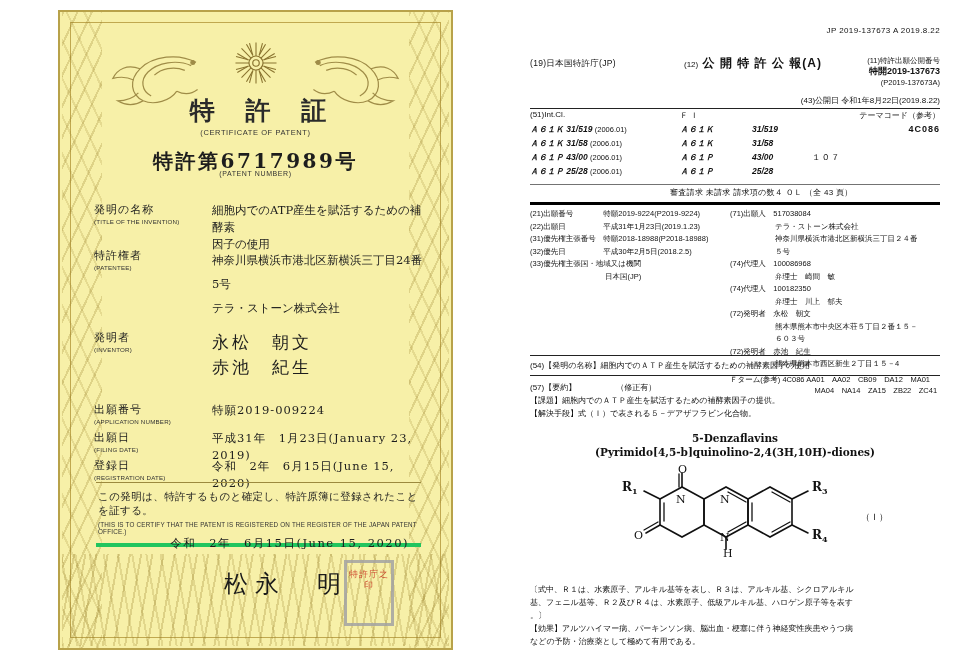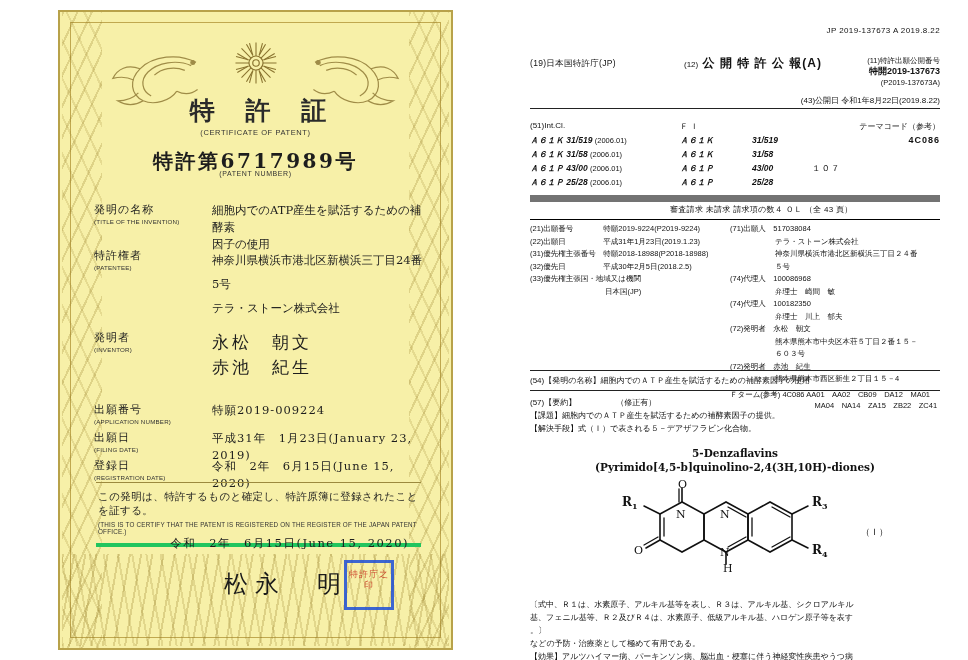--- a/index.html
+++ b/index.html
@@ -93,22 +93,22 @@
   .commissioner{
     position:absolute;left:36px;top:538px;
     font-family:"DejaVu Serif",serif;font-size:11px;letter-spacing:1px;color:#1d1d1d;
   }
   .commissioner small{display:block;font-family:"Liberation Sans",sans-serif;font-size:6.2px;letter-spacing:.2px;margin-top:2px;color:#333;}
   .signature{
     position:absolute;left:164px;top:556px;
     font-family:"DejaVu Serif",serif;font-size:24px;letter-spacing:7px;color:#1a1a1a;
   }
   .seal{
-    position:absolute;left:284px;top:548px;width:50px;height:50px;
-    border:3px solid #1d4ed8;color:#c8321f;
+    position:absolute;left:284px;top:548px;width:50px;height:66px;
+    border:3px solid #a3a3a3;color:#c8321f;
     font-family:"DejaVu Serif",serif;font-size:9px;line-height:11px;
     text-align:center;padding-top:6px;box-sizing:border-box;opacity:.85;
     letter-spacing:1px;
   }
 
   
   .gz{position:absolute;left:530px;top:26px;width:410px;height:620px;color:#111;}
   .gz-topline{position:absolute;right:0;top:0;font-size:8px;letter-spacing:.4px;}
   .gz-box{
     position:absolute;left:0;top:26px;width:410px;
@@ -116,32 +116,32 @@
   .gz-hdr{
     position:relative;height:56px;border-bottom:1px solid #222;
   }
   .gz-hdr .c1{position:absolute;left:0;top:6px;font-size:8.5px;letter-spacing:.3px;}
   .gz-hdr .c2{position:absolute;left:154px;top:3px;font-size:12px;font-weight:700;letter-spacing:1px;}
   .gz-hdr .c2 .sm{font-size:8px;font-weight:400;letter-spacing:0;}
   .gz-hdr .c3{position:absolute;right:0;top:3px;text-align:right;font-size:7.5px;line-height:11px;}
   .gz-hdr .c3 b{font-size:9px;}
   .gz-hdr .c4{position:absolute;right:0;bottom:2px;text-align:right;font-size:8px;}
 
-  .ipc{position:relative;margin-top:12px;height:74px;border-bottom:7px solid #737373;}
+  .ipc{position:relative;margin-top:1px;height:74px;border-bottom:1px solid #737373;}
   .ipc .hd1{position:absolute;left:0;top:0;font-size:8px;}
   .ipc .hd2{position:absolute;left:150px;top:0;font-size:8px;}
   .ipc .hd3{position:absolute;right:0;top:0;font-size:8px;}
   .ipc .ln{position:absolute;font-size:8.5px;font-style:italic;font-weight:700;}
   .ipc .ln .ver{font-style:normal;font-weight:400;font-size:7.5px;}
   .ipc .fi{position:absolute;left:150px;font-size:8.5px;font-style:italic;font-weight:700;}
   .ipc .fi2{position:absolute;left:222px;font-size:8.5px;font-style:italic;font-weight:700;}
   .ipc .fi3{position:absolute;left:282px;font-size:8.5px;font-weight:400;letter-spacing:1px;}
   .ipc .theme{position:absolute;right:0;top:14px;font-size:9px;font-weight:700;letter-spacing:1px;}
 
-  .exam{position:relative;height:17px;border-bottom:1px solid #000000;}
+  .exam{position:relative;height:17px;border-bottom:3px solid #000000;}
   .exam span{position:absolute;top:2px;font-size:8px;letter-spacing:.3px;}
 
   .cols{position:relative;height:150px;border-bottom:1px solid #222;}
   .colL{position:absolute;left:0;top:3px;width:196px;font-size:7.5px;line-height:12.5px;}
   .colR{position:absolute;left:200px;top:3px;width:210px;font-size:7.5px;line-height:12.5px;}
   .colL div,.colR div{white-space:nowrap;overflow:hidden;}
   .fterm{margin-top:3px;line-height:11.5px;}
 
   .title54{position:relative;margin-top:4px;font-size:8px;padding-bottom:4px;border-bottom:1px solid #222;}
 
@@ -428,20 +428,20 @@
               <text x="292" y="79" font-size="8">4</text>
             </g>
           </svg>
           <div class="formula-num">（Ｉ）</div>
         </div>
 
         <div class="abs-tail">
           <div class="ln">〔式中、Ｒ１は、水素原子、アルキル基等を表し、Ｒ３は、アルキル基、シクロアルキル</div>
           <div class="ln">基、フェニル基等、Ｒ２及びＲ４は、水素原子、低級アルキル基、ハロゲン原子等を表す</div>
           <div class="ln">。〕</div>
+          <div class="ln">【効果】アルツハイマー病、パーキンソン病、脳出血・梗塞に伴う神経変性疾患やうつ病</div>
           <div class="ln">などの予防・治療薬として極めて有用である。</div>
-          <div class="ln">【効果】アルツハイマー病、パーキンソン病、脳出血・梗塞に伴う神経変性疾患やうつ病</div>
         </div>
       </div>
 
     </div>
   </div>
 </div>
 
 </body></html>

